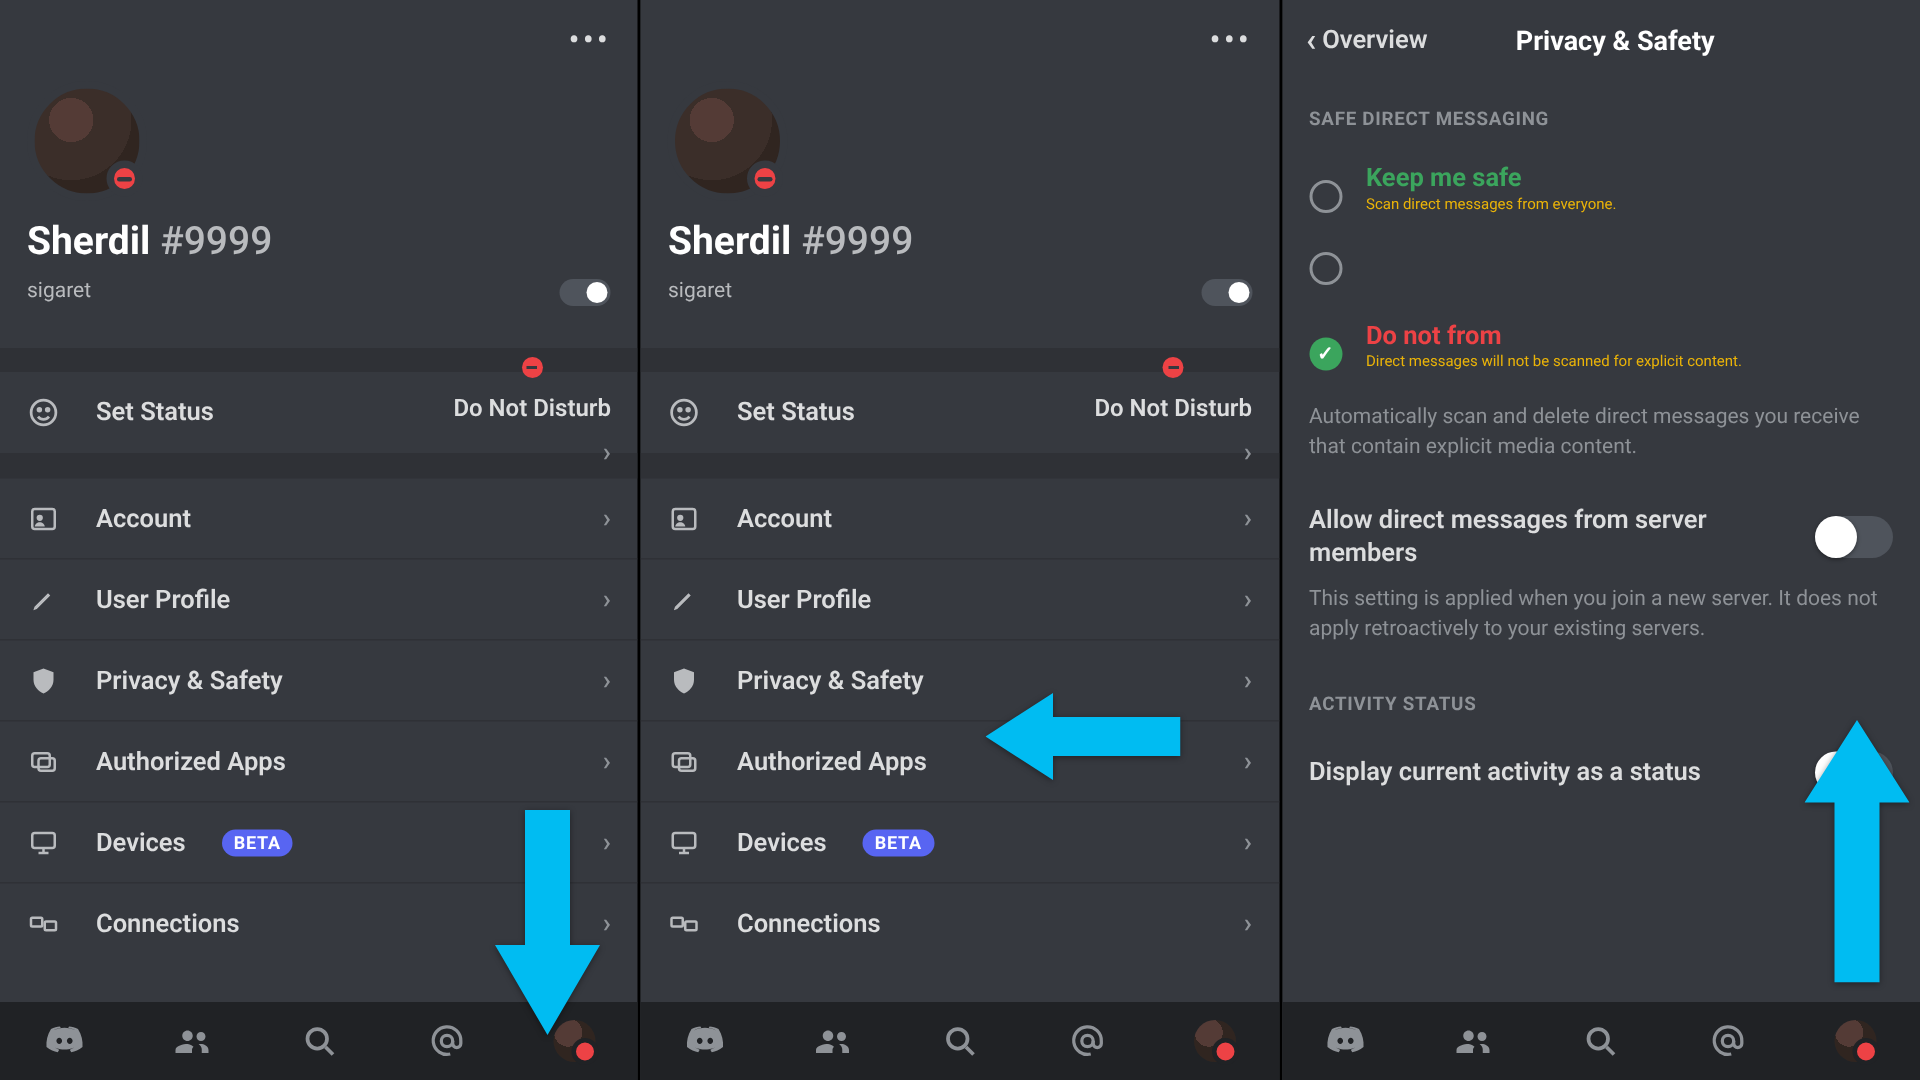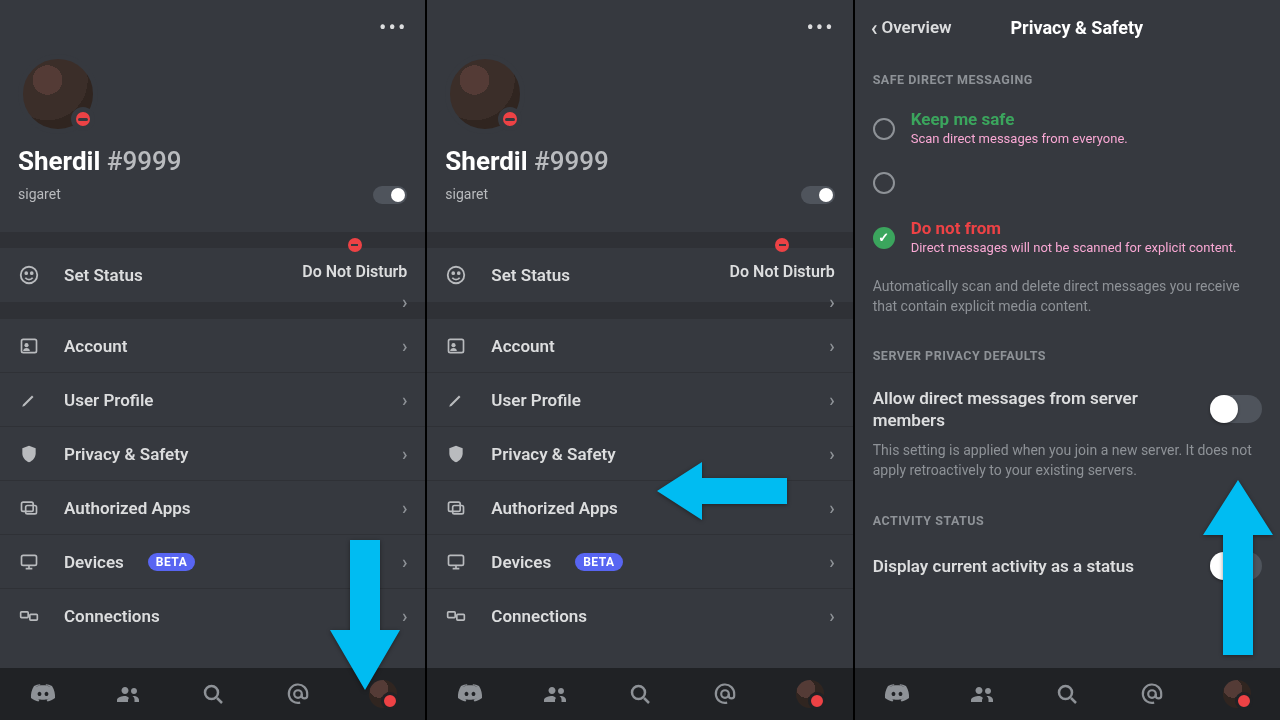--- a/index.html
+++ b/index.html
@@ -36,26 +36,26 @@
     .bottomnav{ position:absolute; bottom:0; left:0; right:0; height:52px; background:#202225; display:flex; align-items:center; justify-content:space-around; }
     .navbtn{ width:34px; height:34px; display:flex; align-items:center; justify-content:center; color:#8e9297; cursor:pointer; }
     .avatar-mini{ width:28px; height:28px; border-radius:50%; background:radial-gradient(circle at 35% 30%,#543b36 0 35%,#302520 35%); position:relative; }
     .avatar-mini::after{ content:""; position:absolute; right:-2px; bottom:-2px; width:12px; height:12px; border-radius:50%; background:#ed4245; border:3px solid #202225; }
     .content-scroll{ position:absolute; top:0; left:0; right:0; bottom:52px; overflow:hidden; }
     
     .titlebar{ height:54px; display:flex; align-items:center; padding:0 16px; gap:8px; }
     .backlink{ color:#dcddde; font-size:17px; font-weight:600; display:flex; align-items:center; gap:4px; cursor:pointer; }
     .titlebar .title{ flex:1; text-align:center; color:#fff; font-size:18px; font-weight:700; margin-left:-70px; }
     .sectionhead{ padding:18px 18px 10px; color:#8e9297; font-size:12.5px; font-weight:700; letter-spacing:.5px; }
-    .radio-row{ display:flex; align-items:center; gap:16px; padding:12px 18px; cursor:pointer; }
+    .radio-row{ display:flex; align-items:flex-end; gap:16px; padding:12px 18px; cursor:pointer; }
     .radio-ring{ width:22px; height:22px; border-radius:50%; border:2px solid #8e9297; margin-top:2px; flex:0 0 auto; }
     .radio-ring.checked{ border:none; background:#3ba55d; display:flex; align-items:center; justify-content:center; }
     .radio-ring.checked::after{ content:"✓"; color:#fff; font-size:13px; font-weight:700; }
     .radio-body .label{ font-size:17px; font-weight:700; }
-    .radio-body .desc{ color:#f9a8d4; font-size:13px; margin-top:2px; }
+    .radio-body .desc{ color:#eab308; font-size:10px; margin-top:2px; }
     .label-green{ color:#3ba55d; }
     .label-yellow{ color:#faa81a; }
     .label-red{ color:#ed4245; }
     .helptext{ padding:10px 18px 14px; color:#8e9297; font-size:14px; line-height:1.4; }
     .switch-row{ display:flex; align-items:center; justify-content:space-between; gap:20px; padding:14px 18px 0; }
     .switch-row .swlabel{ color:#dcddde; font-size:17px; font-weight:600; max-width:280px; line-height:1.3; }
     .switch{ width:52px; height:28px; border-radius:14px; background:#4f545c; position:relative; flex:0 0 auto; }
     .switch .knob{ position:absolute; width:28px; height:28px; border-radius:50%; background:#fff; left:0; top:0; box-shadow:0 1px 3px rgba(0,0,0,.4); }
     
     .arrow{ position:absolute; pointer-events:none; }
@@ -366,21 +366,20 @@
         <div class="radio-row">
           <span class="radio-ring checked"></span>
           <div class="radio-body">
             <div class="label label-red">Do not from</div>
             <div class="desc">Direct messages will not be scanned for explicit content.</div>
           </div>
         </div>
 
         <div class="helptext">Automatically scan and delete direct messages you receive that contain explicit media content.</div>
 
-        <div class="sectionhead">SERVER PRIVACY DEFAULTS</div>
         <div class="switch-row">
           <span class="swlabel">Allow direct messages from server members</span>
           <span class="switch">
               <span class="knob"></span>
             </span>
         </div>
         <div class="helptext">This setting is applied when you join a new server. It does not apply retroactively to your existing servers.</div>
 
         <div class="sectionhead">ACTIVITY STATUS</div>
         <div class="switch-row" style="padding-bottom:14px;">

